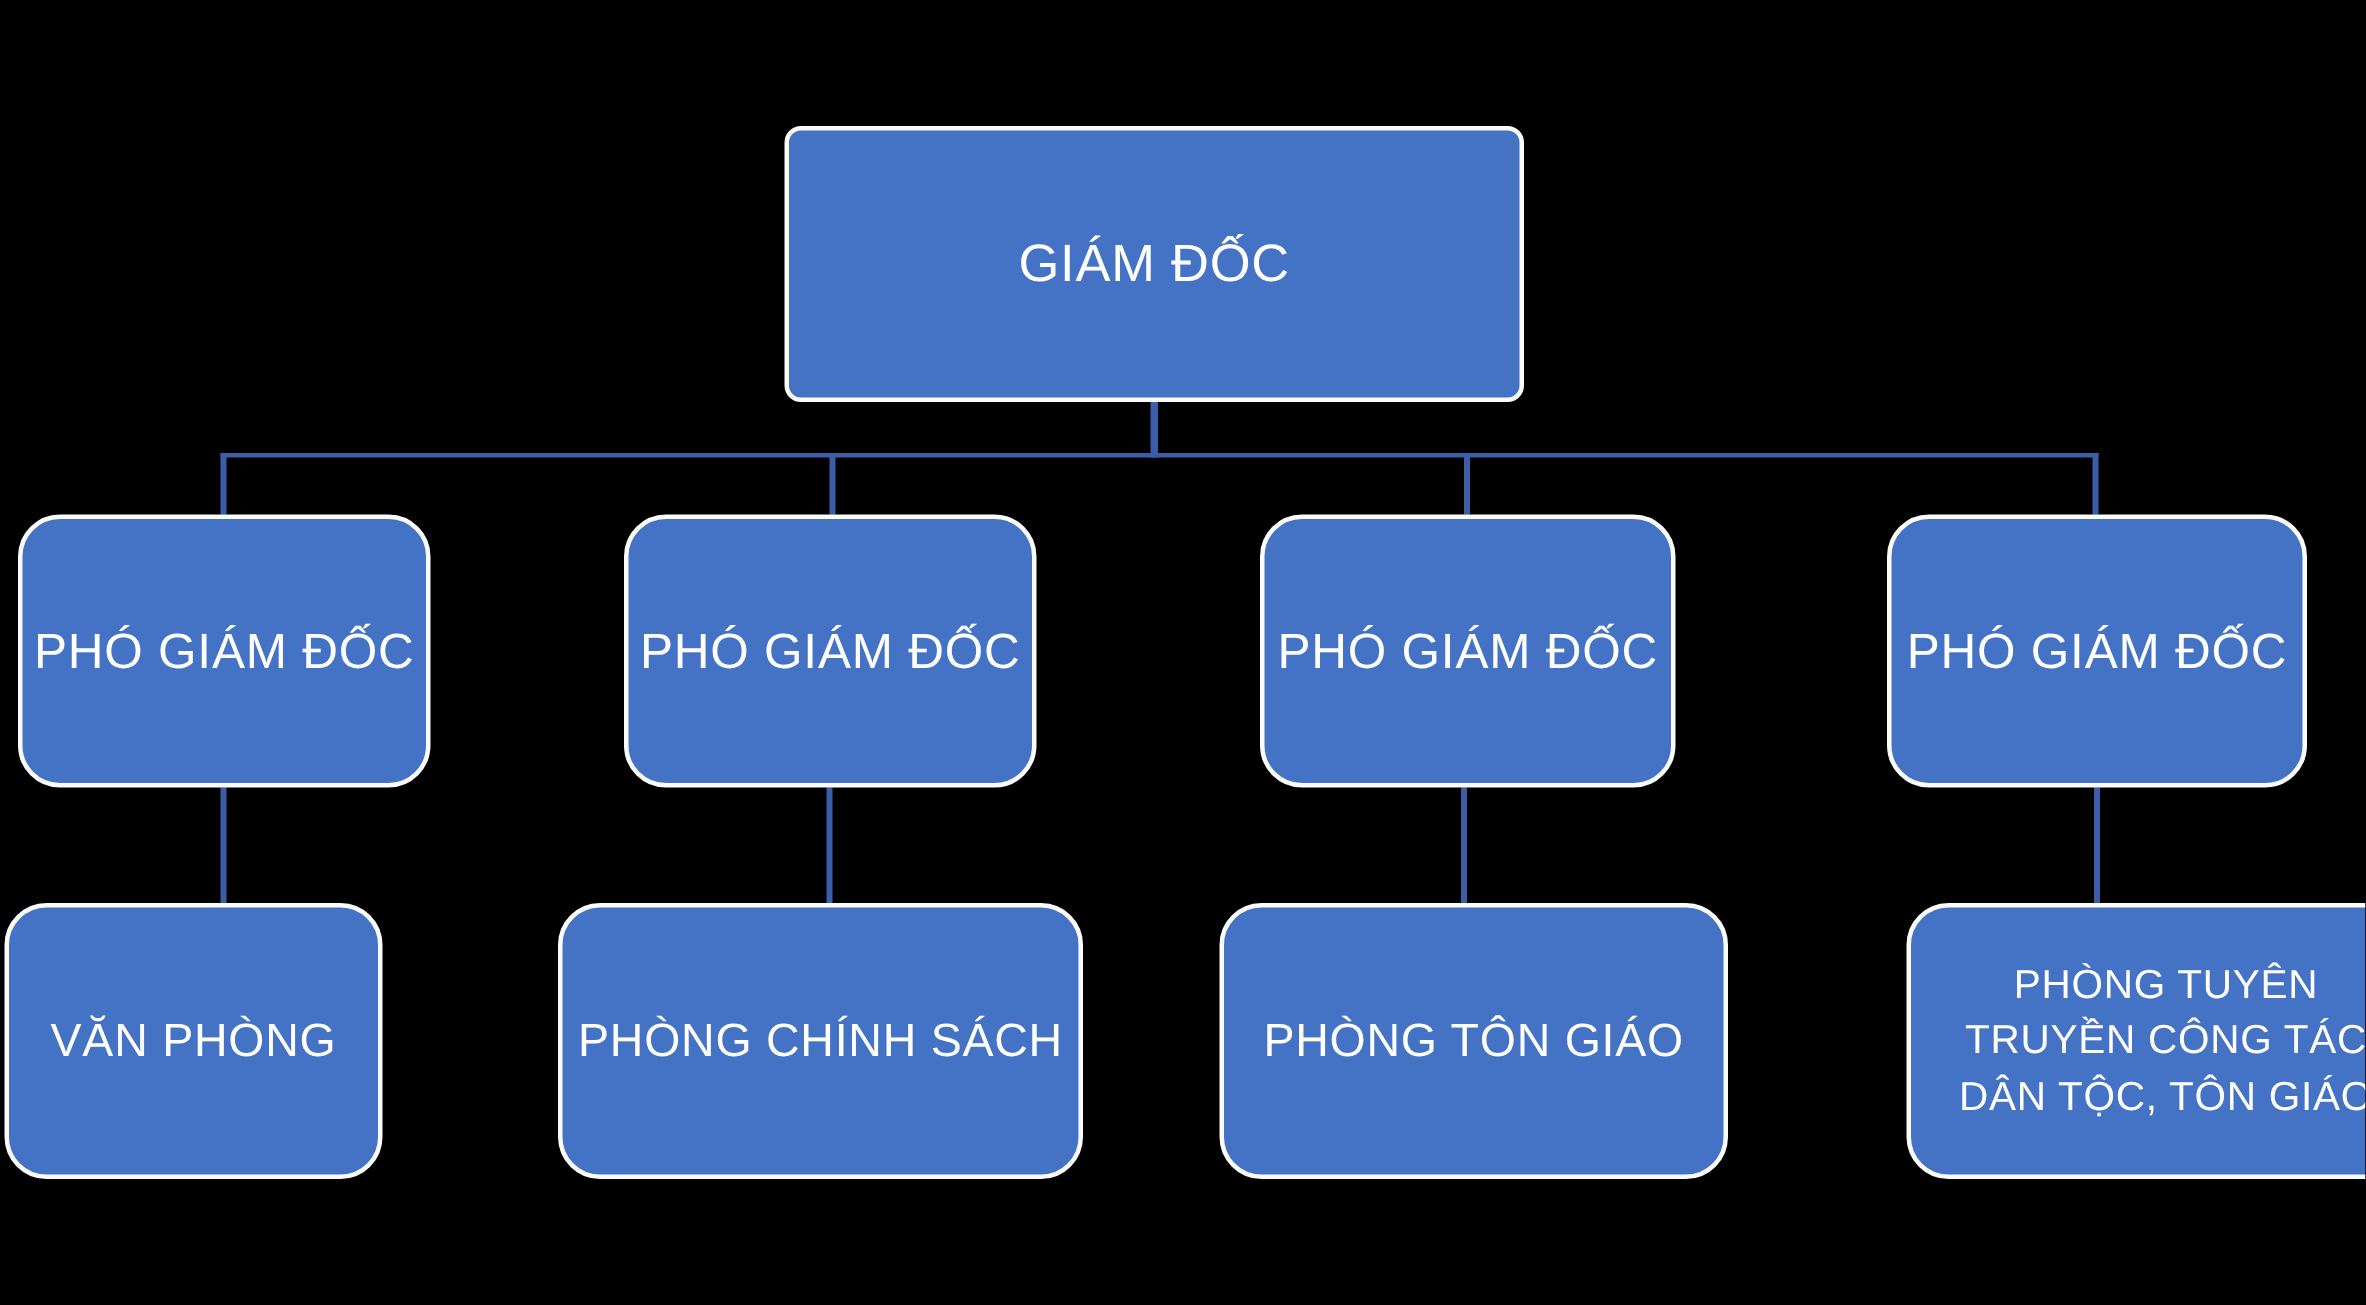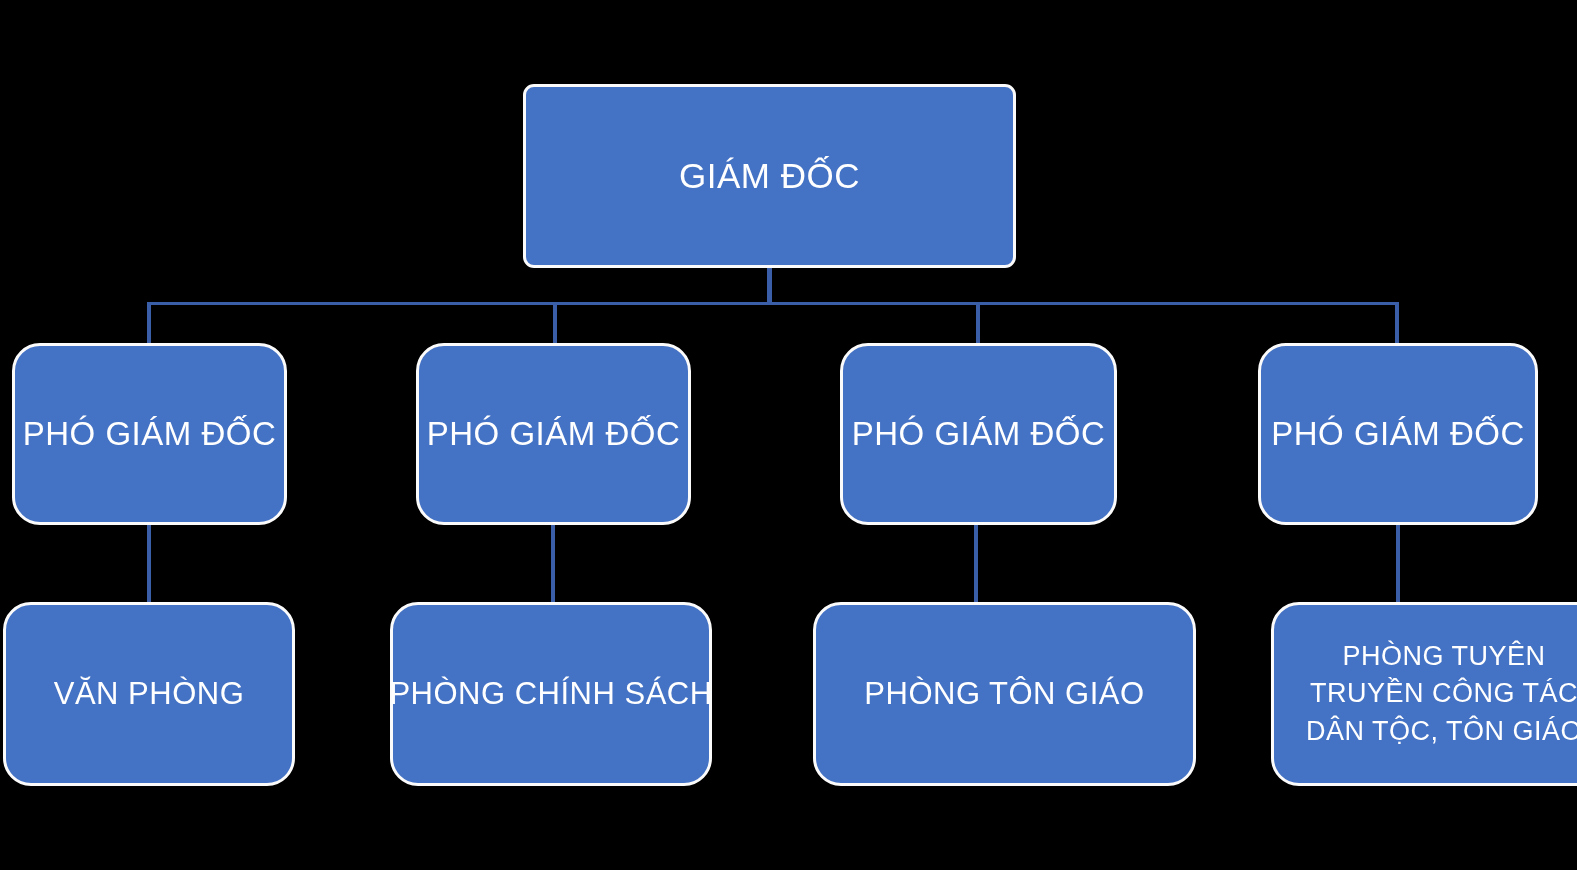--- a/index.html
+++ b/index.html
@@ -46,23 +46,23 @@
     text-align: center;
   }
   .node .node-label { white-space: nowrap; letter-spacing: 0.5px; }
   .node.root    { left: 523px; top: 84px;  width: 493px; height: 184px; font-size: 35px; border-radius: 11px; }
   .node.lv2     { top: 343px; height: 182px; font-size: 33px; }
   .node.lv2-1   { left: 12px;   width: 275px; }
   .node.lv2-2   { left: 416px;  width: 275px; }
   .node.lv2-3   { left: 840px;  width: 277px; }
   .node.lv2-4   { left: 1258px; width: 280px; }
   .node.lv3     { top: 602px; height: 184px; font-size: 31px; }
-  .node.lv3-1   { left: 3px;    width: 292px; text-align: center; }
-  .node.lv3-2   { left: 390px;  width: 322px; }
-  .node.lv3-3   { left: 813px;  width: 383px; }
+  .node.lv3-1   { left: 3px;    width: 252px; text-align: center; }
+  .node.lv3-2   { left: 372px;  width: 350px; }
+  .node.lv3-3   { left: 813px;  width: 339px; }
   .node.lv3-4   { left: 1225px; width: 346px; font-size: 27px; line-height: 1.38; margin-left: 46px; }
   .node.lv3-4 .node-line { display: block; white-space: nowrap; }
 </style>
 </head>
 <body>
 
 <div class="stage">
 
   <div class="conn riser"></div>
   <div class="conn bus"></div>

